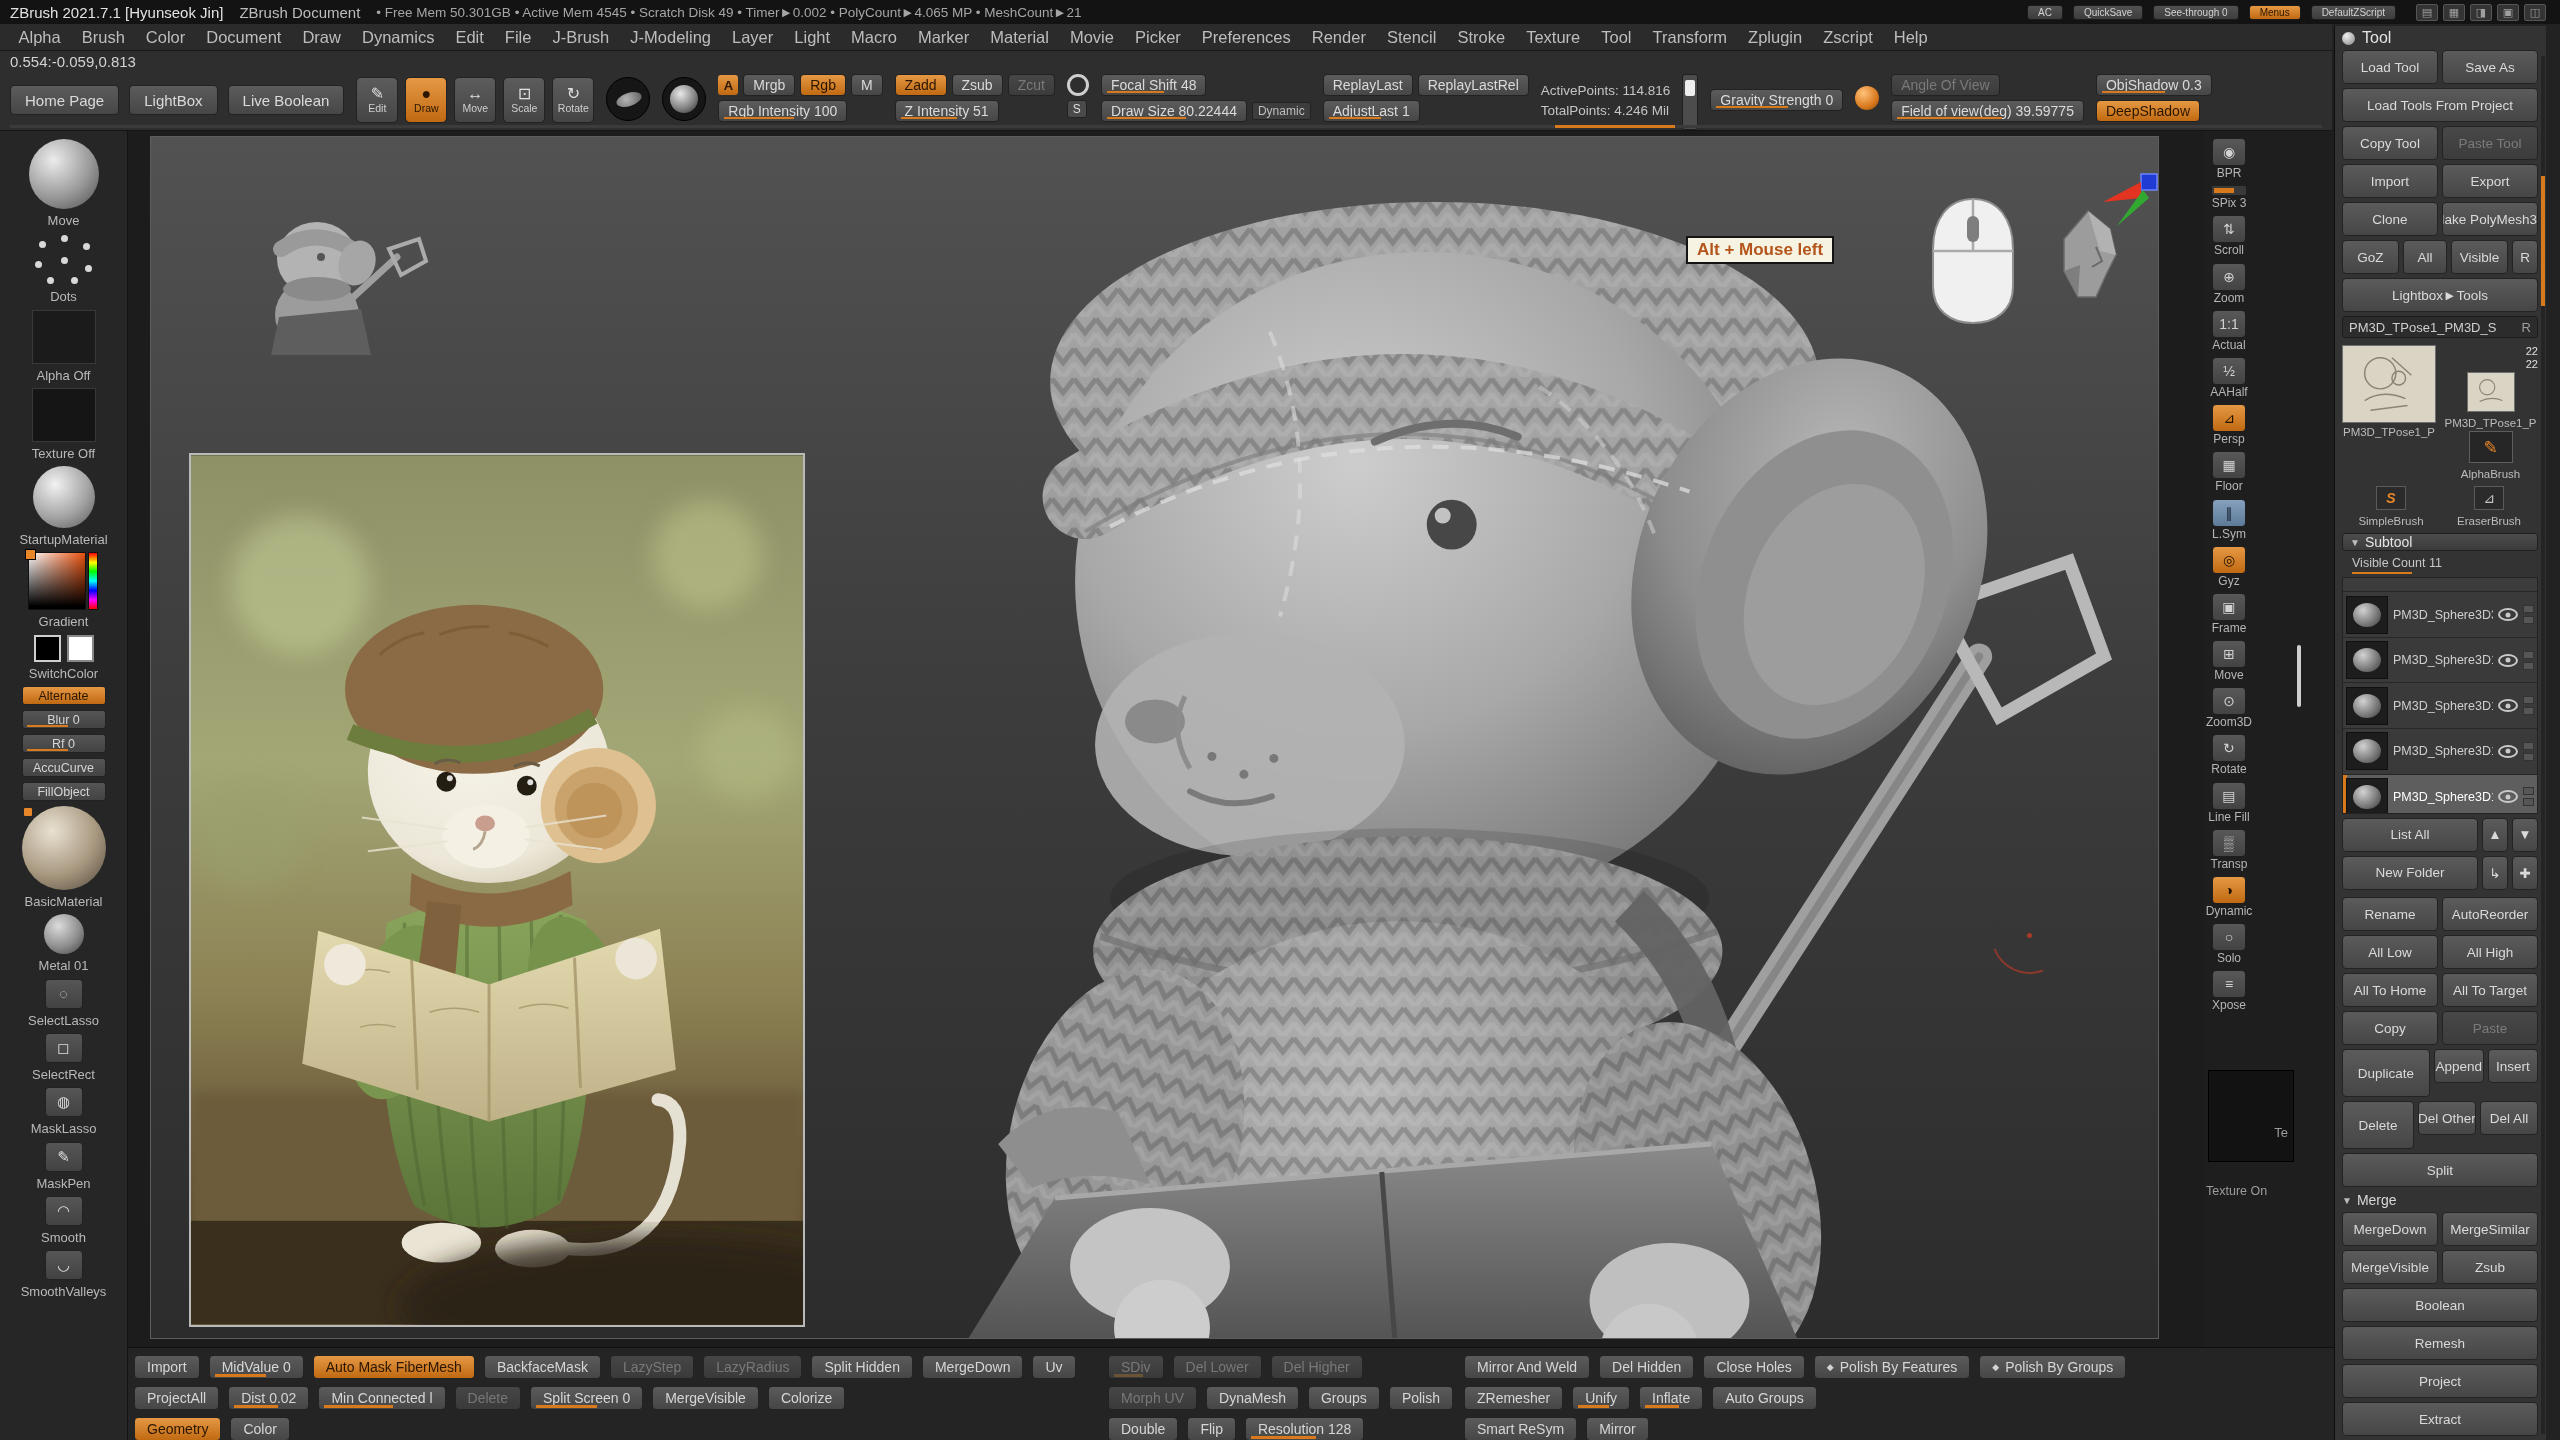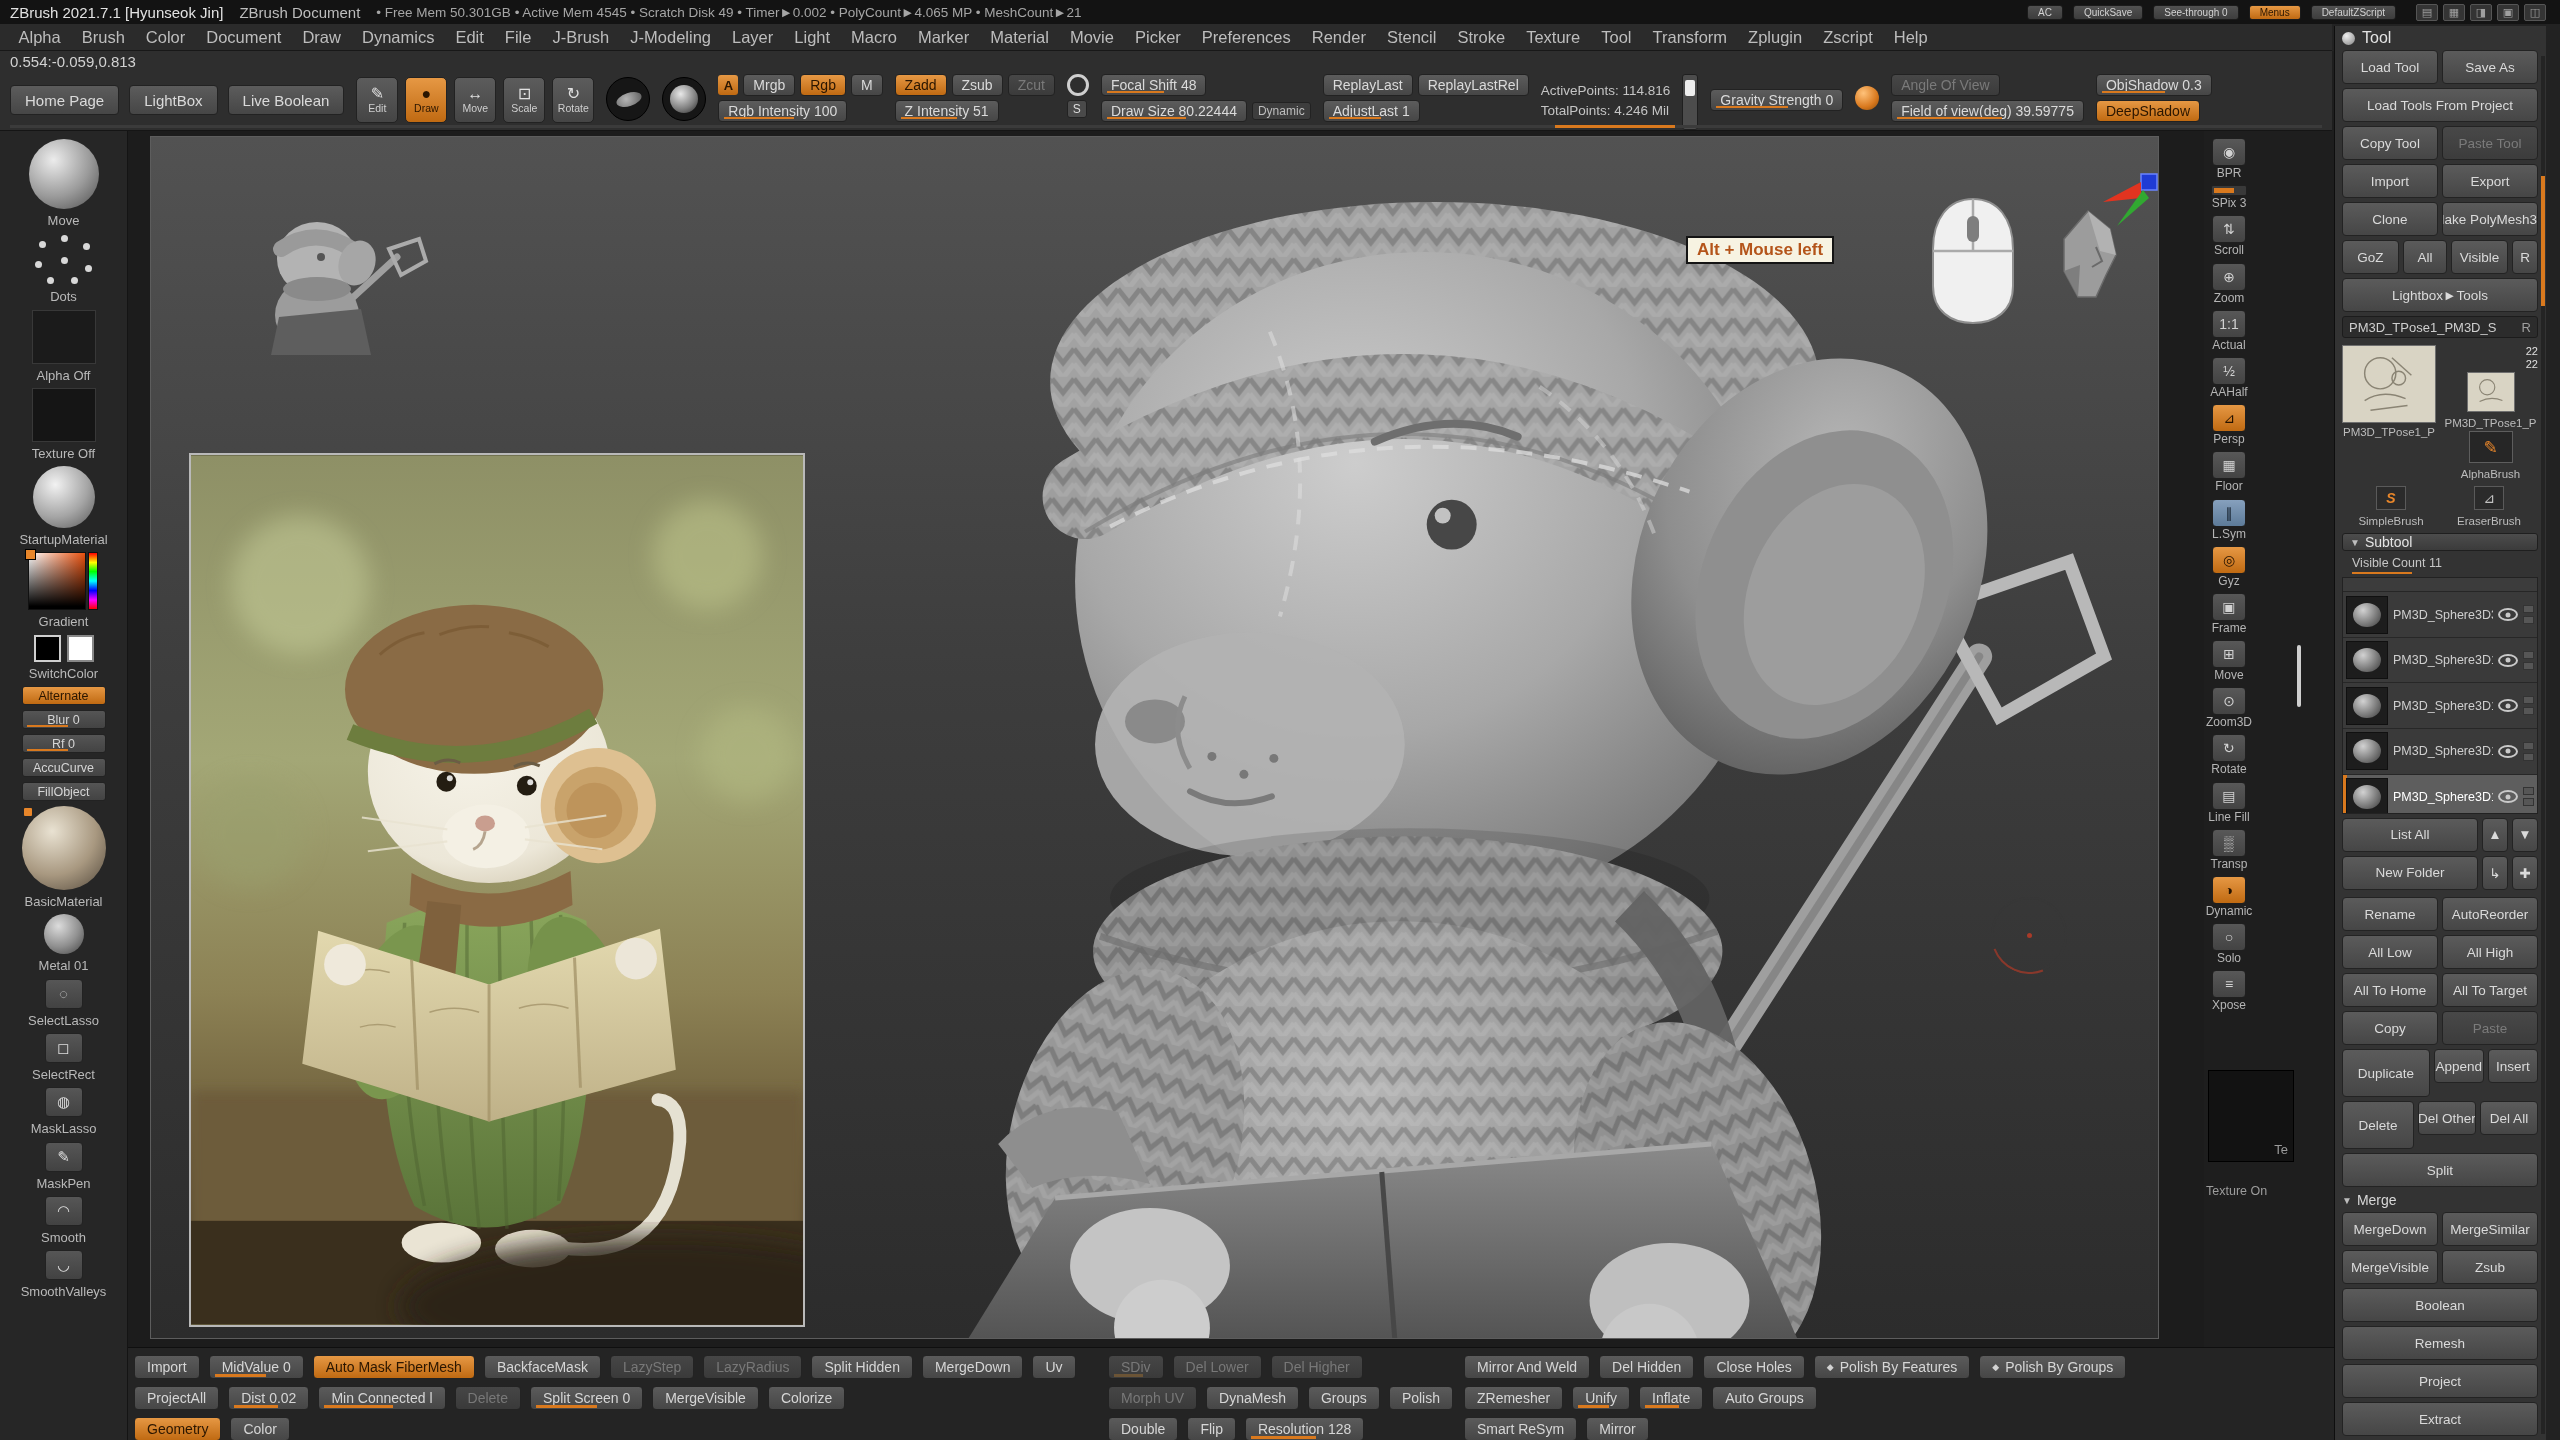--- a/index.html
+++ b/index.html
@@ -100,21 +100,21 @@
   .right-gutter{position:absolute;left:2204px;top:51px;width:130px;bottom:0;background:#1e1e1e;z-index:20;}
   .right-strip{position:absolute;left:2206px;top:138px;width:46px;display:flex;flex-direction:column;gap:5px;align-items:center;z-index:30;}
   .rs-item{display:flex;flex-direction:column;align-items:center;gap:1px;}
   .rs-icon{width:34px;height:28px;border-radius:4px;background:linear-gradient(#585858,#434343);border:1px solid #1f1f1f;display:flex;align-items:center;justify-content:center;font-size:14px;color:#d2d2d2;}
   .rs-icon.active{background:linear-gradient(#e69844,#c06a12);color:#241200;}
   .rs-icon.lsym{background:linear-gradient(#86a0bd,#5d7b99);color:#0d1823;}
   .rs-icon.slider{height:11px;width:36px;background:#393939;position:relative;border-radius:2px;}
   .rs-icon.slider::after{content:"";position:absolute;left:2px;top:2px;width:60%;height:5px;background:#d9791e;}
   .rs-label{font-size:12px;color:#b5b5b5;white-space:nowrap;line-height:1.1;}
   .texture-box{position:absolute;left:2208px;top:1070px;width:86px;height:92px;background:#121212;border:1px solid #000;z-index:30;}
-  .texture-box span{position:absolute;right:5px;bottom:4px;font-size:13px;color:#9a9a9a;}
+  .texture-box span{position:absolute;right:5px;bottom:21px;font-size:13px;color:#9a9a9a;}
   .texture-on{position:absolute;left:2206px;top:1184px;font-size:12.5px;color:#9c9c9c;z-index:30;}
   .divider-handle{position:absolute;left:2297px;top:645px;width:4px;height:62px;background:#cfcfcf;border-radius:2px;z-index:30;}
 
   
   .tool-panel{position:absolute;left:2334px;top:26px;width:212px;bottom:0;background:#333;border-left:1px solid #0e0e0e;z-index:55;padding:3px 8px 0 7px;display:flex;flex-direction:column;}
   .tp-header{display:flex;align-items:center;gap:7px;height:26px;margin-bottom:3px;font-size:16px;color:#e3e3e3;}
   .tp-header .dot{width:13px;height:13px;border-radius:50%;background:radial-gradient(circle at 35% 30%,#f0f0f0,#828282);}
   .tp-row{display:flex;gap:4px;margin-bottom:4px;}
   .tp-btn{flex:1;height:34px;background:linear-gradient(#5b5b5b,#464646);border:1px solid #232323;border-radius:4px;color:#dadada;font-size:13.5px;display:flex;align-items:center;justify-content:center;white-space:nowrap;overflow:hidden;padding:0 4px;}
   .tp-btn.disabled{color:#7b7b7b;background:linear-gradient(#484848,#3c3c3c);}

